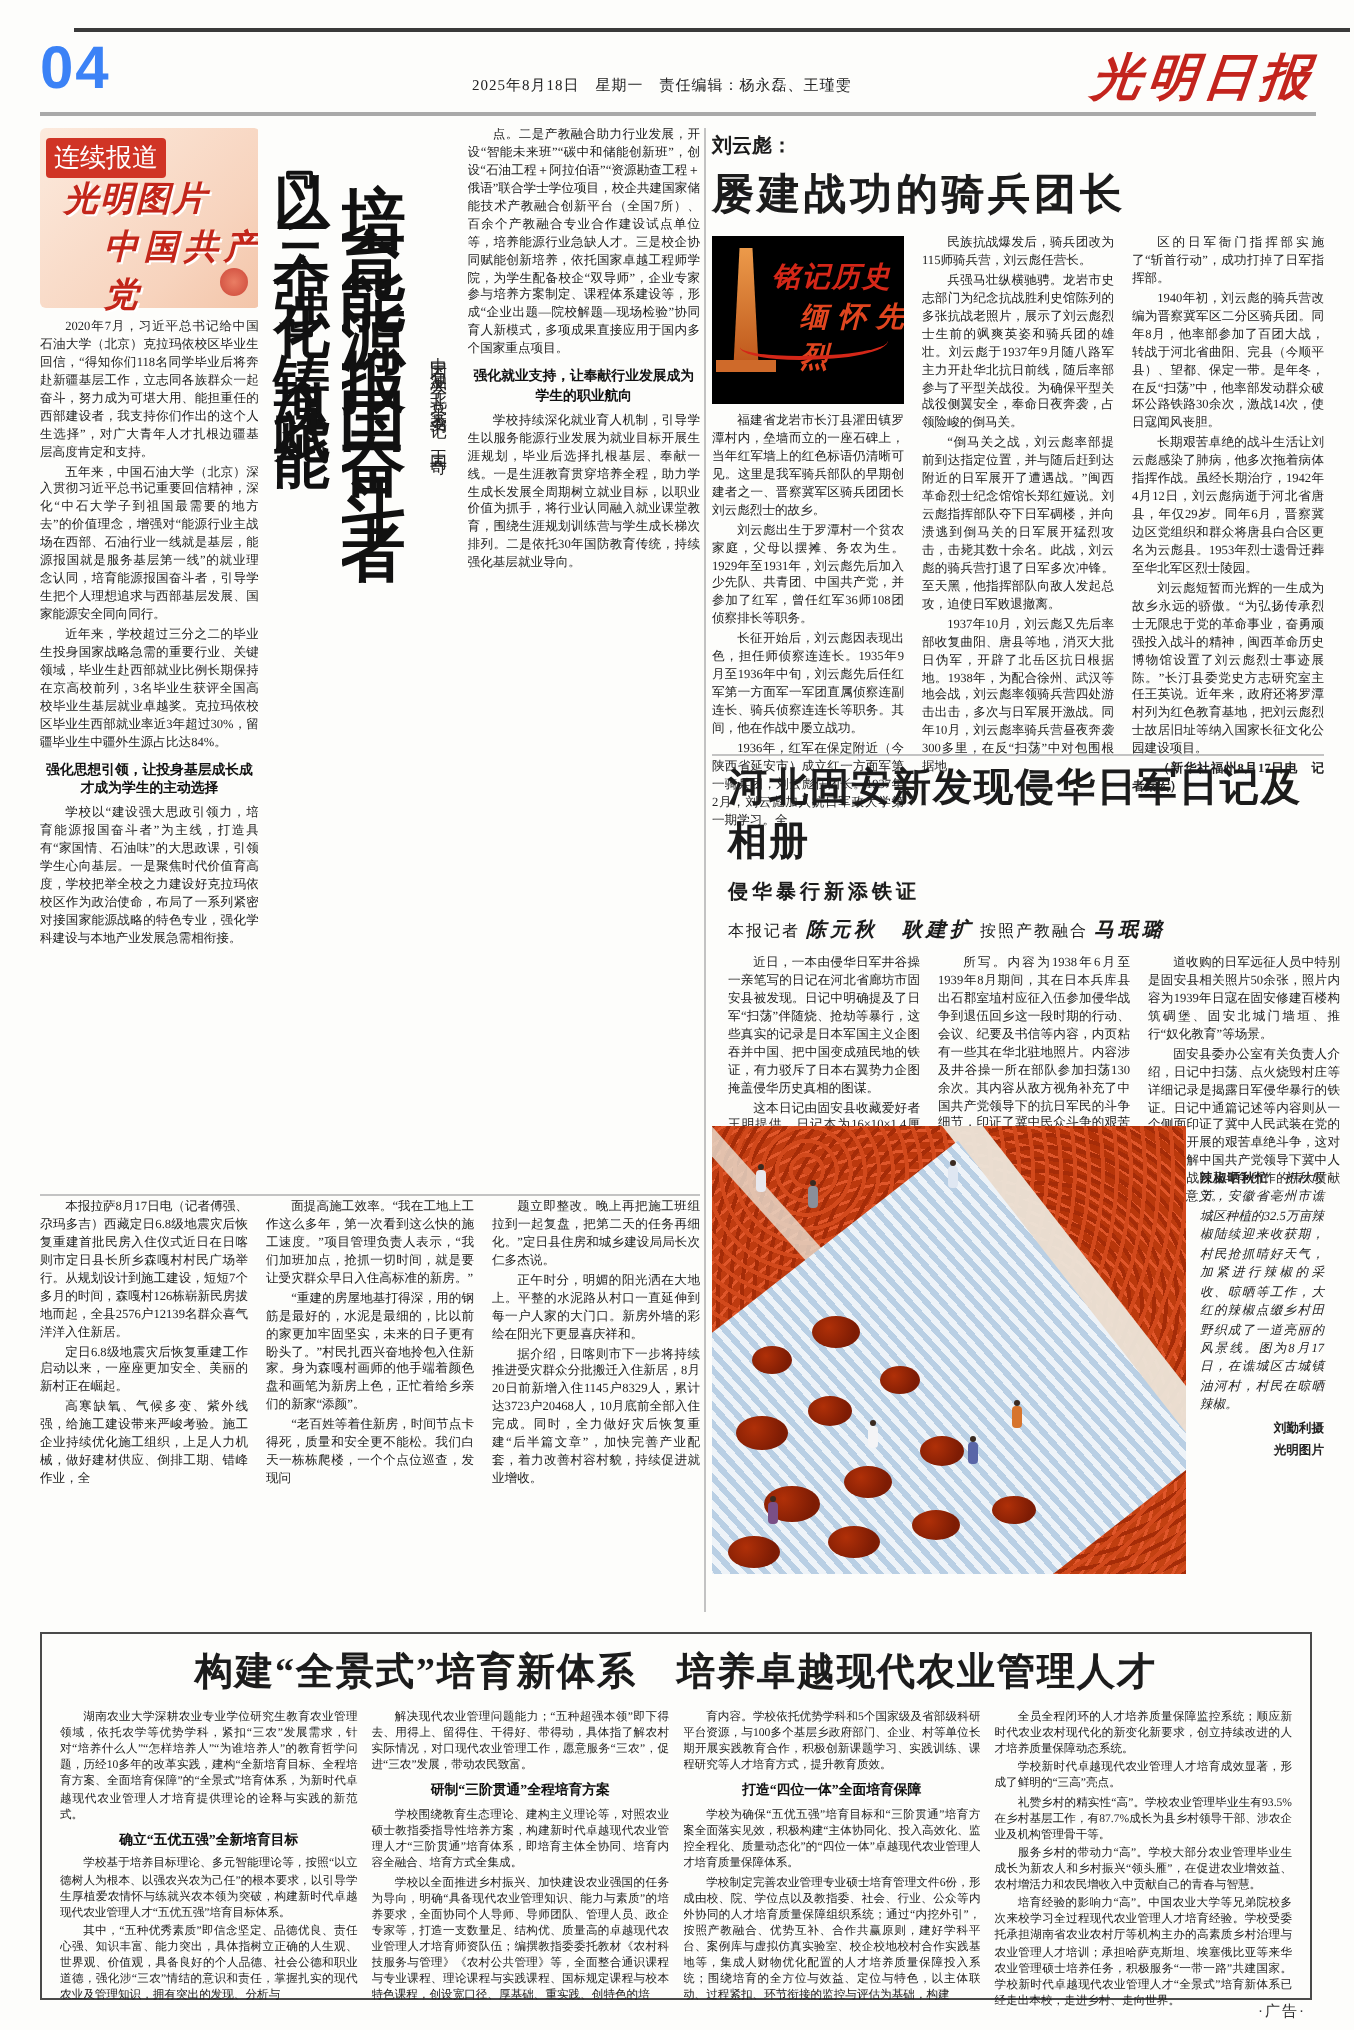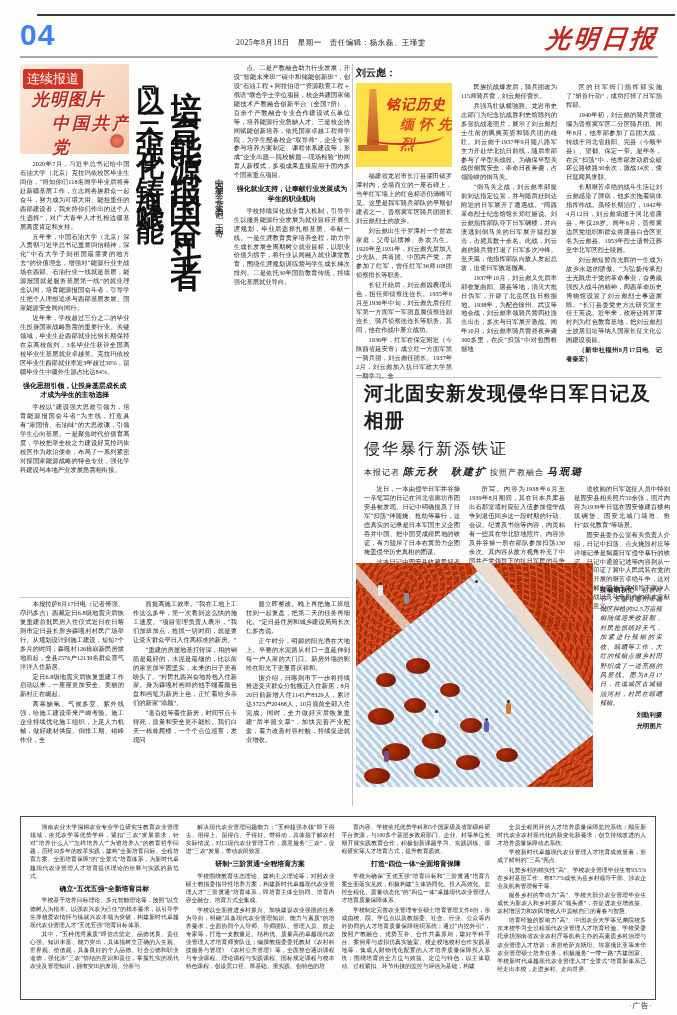--- a/index.html
+++ b/index.html
@@ -42,37 +42,37 @@
   .vh{writing-mode:vertical-rl;font-weight:700;color:#111;overflow:hidden;}
   .vh-sub{width:33px;font-size:28px;letter-spacing:13px;height:524px;margin-right:3px;}
   .vh-main{width:37px;font-size:33px;letter-spacing:21px;height:524px;}
   .vh-byline{writing-mode:vertical-rl;font-size:8.5px;letter-spacing:2.5px;color:#222;
              height:170px;margin:108px 6px 0 5px;width:14px;}
   .e-c2{width:120px;margin-left:2px;}
   
   #liu{position:absolute;left:356px;top:64px;width:306px;height:310px;}
   .liu-label{font-size:10px;font-weight:700;margin:2px 0 3px;}
   .liu-headline{font-size:21px;font-weight:800;letter-spacing:2px;margin-bottom:7px;}
-  .badge2{width:97px;height:84px;position:relative;margin-bottom:5px;background:#fde047;}
+  .badge2{width:97px;height:84px;position:relative;margin-bottom:5px;background:#000000;}
   .monument{position:absolute;left:8px;top:6px;width:18px;height:56px;
             background:linear-gradient(#ec9a4a,#c05a1d);
             clip-path:polygon(32% 0,68% 0,84% 100%,16% 100%);}
   .monument-base{position:absolute;left:2px;top:62px;width:30px;height:6px;background:#cf6a2a;}
   .badge2-l1{position:absolute;left:30px;top:12px;font-size:14px;font-weight:800;color:#d42718;
              font-style:italic;letter-spacing:1px;}
   .badge2-l2{position:absolute;left:44px;top:32px;font-size:14px;font-weight:800;color:#e0451f;
              font-style:italic;letter-spacing:1px;}
   .badge2-swoosh{position:absolute;left:14px;top:46px;width:74px;height:14px;
                  border-bottom:2.5px solid #d42718;border-radius:0 0 60% 40%;}
   .l-col{width:96px;}
   .l-col + .l-col{margin-left:9px;}
   
   #guan{position:absolute;left:364px;top:380px;width:306px;height:178px;}
   .guan-headline{font-size:19.5px;font-weight:800;letter-spacing:1px;margin:0 0 5px;}
-  .guan-sub{font-size:16px;font-weight:400;letter-spacing:2px;margin:0 0 5px;}
+  .guan-sub{font-size:10px;font-weight:700;letter-spacing:2px;margin:0 0 5px;}
   .guan-byline{font-size:8px;margin:0 0 6px;letter-spacing:1px;}
   .guan-byline b{font-weight:700;font-size:10px;letter-spacing:2px;font-style:italic;}
   
   #photoblk{position:absolute;left:356px;top:563px;width:306px;height:226px;}
   .photo{position:absolute;left:0;top:0;width:237px;height:224px;background:#bc3810;overflow:hidden;}
   .field{position:absolute;inset:0;
      background:
        repeating-radial-gradient(circle at 20% 10%,#d2491c 0 2px,rgba(0,0,0,0) 2px 7px),
        repeating-radial-gradient(circle at 70% 40%,#a52c08 0 2px,rgba(0,0,0,0) 2px 6px),
        repeating-radial-gradient(circle at 45% 75%,#e0562a 0 1.5px,rgba(0,0,0,0) 1.5px 5px),
@@ -143,20 +143,21 @@
       <div class="col e-c2">
         <p>点。二是产教融合助力行业发展，开设“智能未来班”“碳中和储能创新班”，创设“石油工程＋阿拉伯语”“资源勘查工程＋俄语”联合学士学位项目，校企共建国家储能技术产教融合创新平台（全国7所）、百余个产教融合专业合作建设试点单位等，培养能源行业急缺人才。三是校企协同赋能创新培养，依托国家卓越工程师学院，为学生配备校企“双导师”，企业专家参与培养方案制定、课程体系建设等，形成“企业出题—院校解题—现场检验”协同育人新模式，多项成果直接应用于国内多个国家重点项目。</p>
         <p class="sub">强化就业支持，让奉献行业发展成为学生的职业航向</p>
         <p>学校持续深化就业育人机制，引导学生以服务能源行业发展为就业目标开展生涯规划，毕业后选择扎根基层、奉献一线。一是生涯教育贯穿培养全程，助力学生成长发展全周期树立就业目标，以职业价值为抓手，将行业认同融入就业课堂教育，围绕生涯规划训练营与学生成长梯次排列。二是依托30年国防教育传统，持续强化基层就业导向。</p>
       </div>
     </div>
   </div>
 
   <div id="liu">
     <div class="liu-label">刘云彪：</div>
+    <div class="liu-headline">屡建战功的骑兵团长</div>
     <div class="cols">
       <div class="col l-col">
         <div class="badge2">
           <div class="monument"></div>
           <div class="monument-base"></div>
           <div class="badge2-l1">铭记历史</div>
           <div class="badge2-l2">缅怀先烈</div>
           <div class="badge2-swoosh"></div>
         </div>
         <p>福建省龙岩市长汀县濯田镇罗潭村内，垒墙而立的一座石碑上，当年红军墙上的红色标语仍清晰可见。这里是我军骑兵部队的早期创建者之一、晋察冀军区骑兵团团长刘云彪烈士的故乡。</p>
@@ -252,20 +253,21 @@
       </div>
       <div class="col t-col">
         <p>题立即整改。晚上再把施工班组拉到一起复盘，把第二天的任务再细化。”定日县住房和城乡建设局局长次仁多杰说。</p>
         <p>正午时分，明媚的阳光洒在大地上。平整的水泥路从村口一直延伸到每一户人家的大门口。新房外墙的彩绘在阳光下更显喜庆祥和。</p>
         <p>据介绍，日喀则市下一步将持续推进受灾群众分批搬迁入住新居，8月20日前新增入住1145户8329人，累计达3723户20468人，10月底前全部入住完成。同时，全力做好灾后恢复重建“后半篇文章”，加快完善产业配套，着力改善村容村貌，持续促进就业增收。</p>
       </div>
     </div>
   </div>
 
   <div id="hunan">
+    <div class="hu-headline">构建“全景式”培育新体系　培养卓越现代农业管理人才</div>
     <div class="cols">
       <div class="col h-col">
         <p>湖南农业大学深耕农业专业学位研究生教育农业管理领域，依托农学等优势学科，紧扣“三农”发展需求，针对“培养什么人”“怎样培养人”“为谁培养人”的教育哲学问题，历经10多年的改革实践，建构“全新培育目标、全程培育方案、全面培育保障”的“全景式”培育体系，为新时代卓越现代农业管理人才培育提供理论的诠释与实践的新范式。</p>
         <p class="sub">确立“五优五强”全新培育目标</p>
         <p>学校基于培养目标理论、多元智能理论等，按照“以立德树人为根本、以强农兴农为己任”的根本要求，以引导学生厚植爱农情怀与练就兴农本领为突破，构建新时代卓越现代农业管理人才“五优五强”培育目标体系。</p>
         <p>其中，“五种优秀素质”即信念坚定、品德优良、责任心强、知识丰富、能力突出，具体指树立正确的人生观、世界观、价值观，具备良好的个人品德、社会公德和职业道德，强化涉“三农”情结的意识和责任，掌握扎实的现代农业及管理知识，拥有突出的发现、分析与</p>
       </div>
       <div class="col h-col">
         <p>解决现代农业管理问题能力；“五种超强本领”即下得去、用得上、留得住、干得好、带得动，具体指了解农村实际情况，对口现代农业管理工作，愿意服务“三农”，促进“三农”发展，带动农民致富。</p>
         <p class="sub">研制“三阶贯通”全程培育方案</p>

